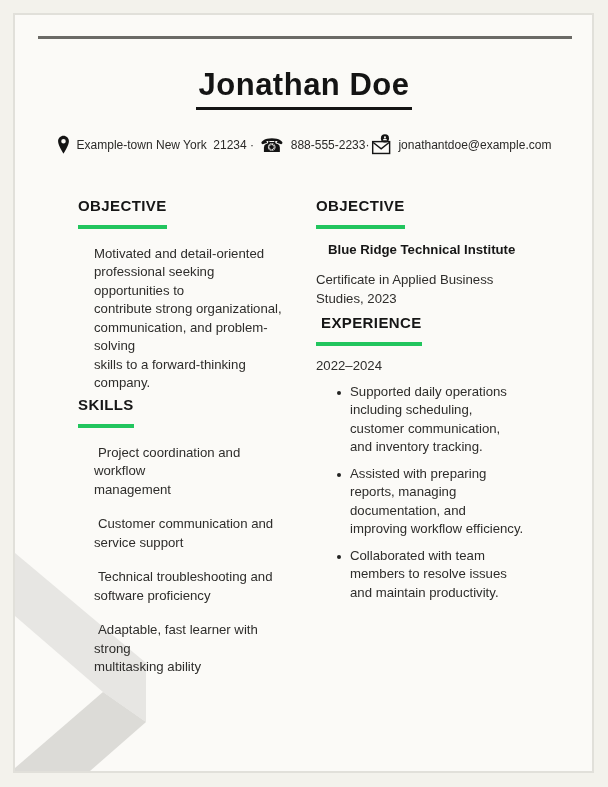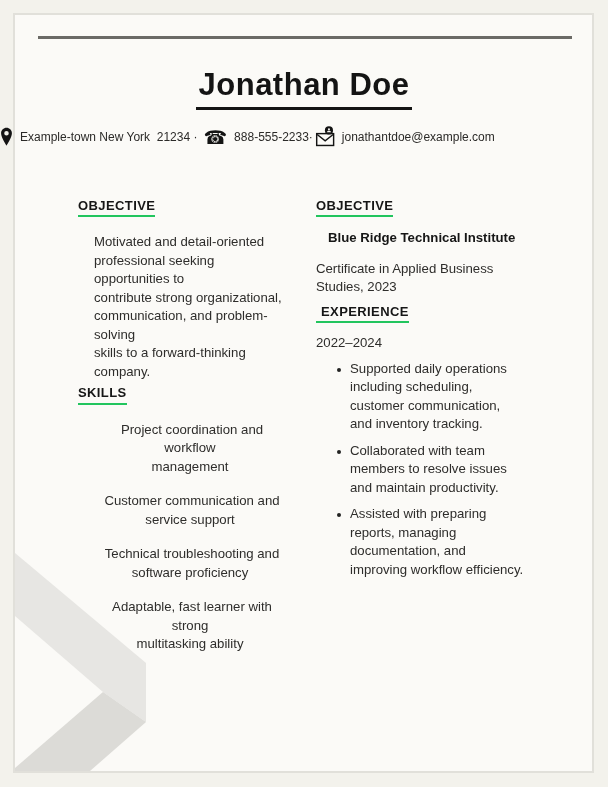--- a/index.html
+++ b/index.html
@@ -33,44 +33,44 @@
 
   .title-row { position:absolute; left:0; right:0; top:68px; text-align:center; }
   .page-title {
     display:inline-block;
     font-size:31px; font-weight:bold; letter-spacing:0.5px; color:#141414;
     border-bottom:3px solid #141414; padding:0 3px 5px 3px;
     line-height:1.1;
   }
 
   .contact-row {
-    position:absolute; left:0; right:0; top:122px; height:30px;
-    display:flex; justify-content:flex-start; align-items:center;
+    position:absolute; left:0; right:0; top:130px; height:30px;
+    display:flex; justify-content:center; align-items:center;
     font-size:12px; color:#2b2a28; white-space:pre;
   }
   .contact-row .icon { display:inline-flex; align-items:center; }
   .pin-wrap { margin-right:7px; }
   .phone-wrap { margin:0 7px 0 6px; font-family:"DejaVu Sans", sans-serif; font-size:19px; line-height:1; color:#141414; }
   .mail-wrap { margin:0 5px 0 2px; }
 
   .cols {
     position:absolute; left:78px; top:197px; width:462px;
     display:grid; grid-template-columns:224px 224px; column-gap:14px;
     font-size:13.2px; line-height:18.5px;
   }
   .h3-row { margin:0 0 11px 0; }
   h3 {
     display:inline-block; margin:0;
-    font-size:13px; font-weight:bold; letter-spacing:0.4px; color:#161616;
-    border-bottom:2px solid #22c55e; padding-bottom:1px; line-height:1.25;
+    font-size:15px; font-weight:bold; letter-spacing:0.4px; color:#161616;
+    border-bottom:4px solid #22c55e; padding-bottom:9px; line-height:1.25;
   }
   h3.sp { padding-left:5px; }
   .para { margin:16px; white-space:pre-line; }
   .objective { margin-bottom:3px; }
-  .skill { margin-bottom:8px; text-indent:4px;text-align:center; }
+  .skill { margin-bottom:8px; text-indent:4px; }
   .school { margin:12px; font-weight:bold; color:#161616; }
   .degree { margin:0 0 6px 0; }
   .job-title { margin:0; font-weight:bold; color:#161616; white-space:pre-line; }
   .dates { margin:0 0 7px 0; }
   ul.bullets { margin:0; padding:0 0 0 16px; list-style:none; }
   ul.bullets li { position:relative; padding-left:18px; margin-bottom:8px; white-space:pre-line; }
   ul.bullets li .dot {
     position:absolute; left:5px; top:8px; width:4px; height:4px;
     border-radius:50%; background:#222;
   }
@@ -154,25 +154,25 @@
         <div class="h3-row">
           <h3 class="sp">EXPERIENCE</h3>
         </div>
         <p class="para dates">2022–2024</p>
 
         <ul class="bullets">
           <li><span class="dot"></span><span>Supported daily operations
 including scheduling,
 customer communication,
 and inventory tracking.</span></li>
-          <li><span class="dot"></span><span>Collaborated with team
-members to resolve issues
-and maintain productivity.</span></li>
           <li><span class="dot"></span><span>Assisted with preparing
 reports, managing
 documentation, and
 improving workflow efficiency.</span></li>
+          <li><span class="dot"></span><span>Collaborated with team
+members to resolve issues
+and maintain productivity.</span></li>
         </ul>
       </div>
 
     </div>
   </div>
 </div>
 
 </body></html>

